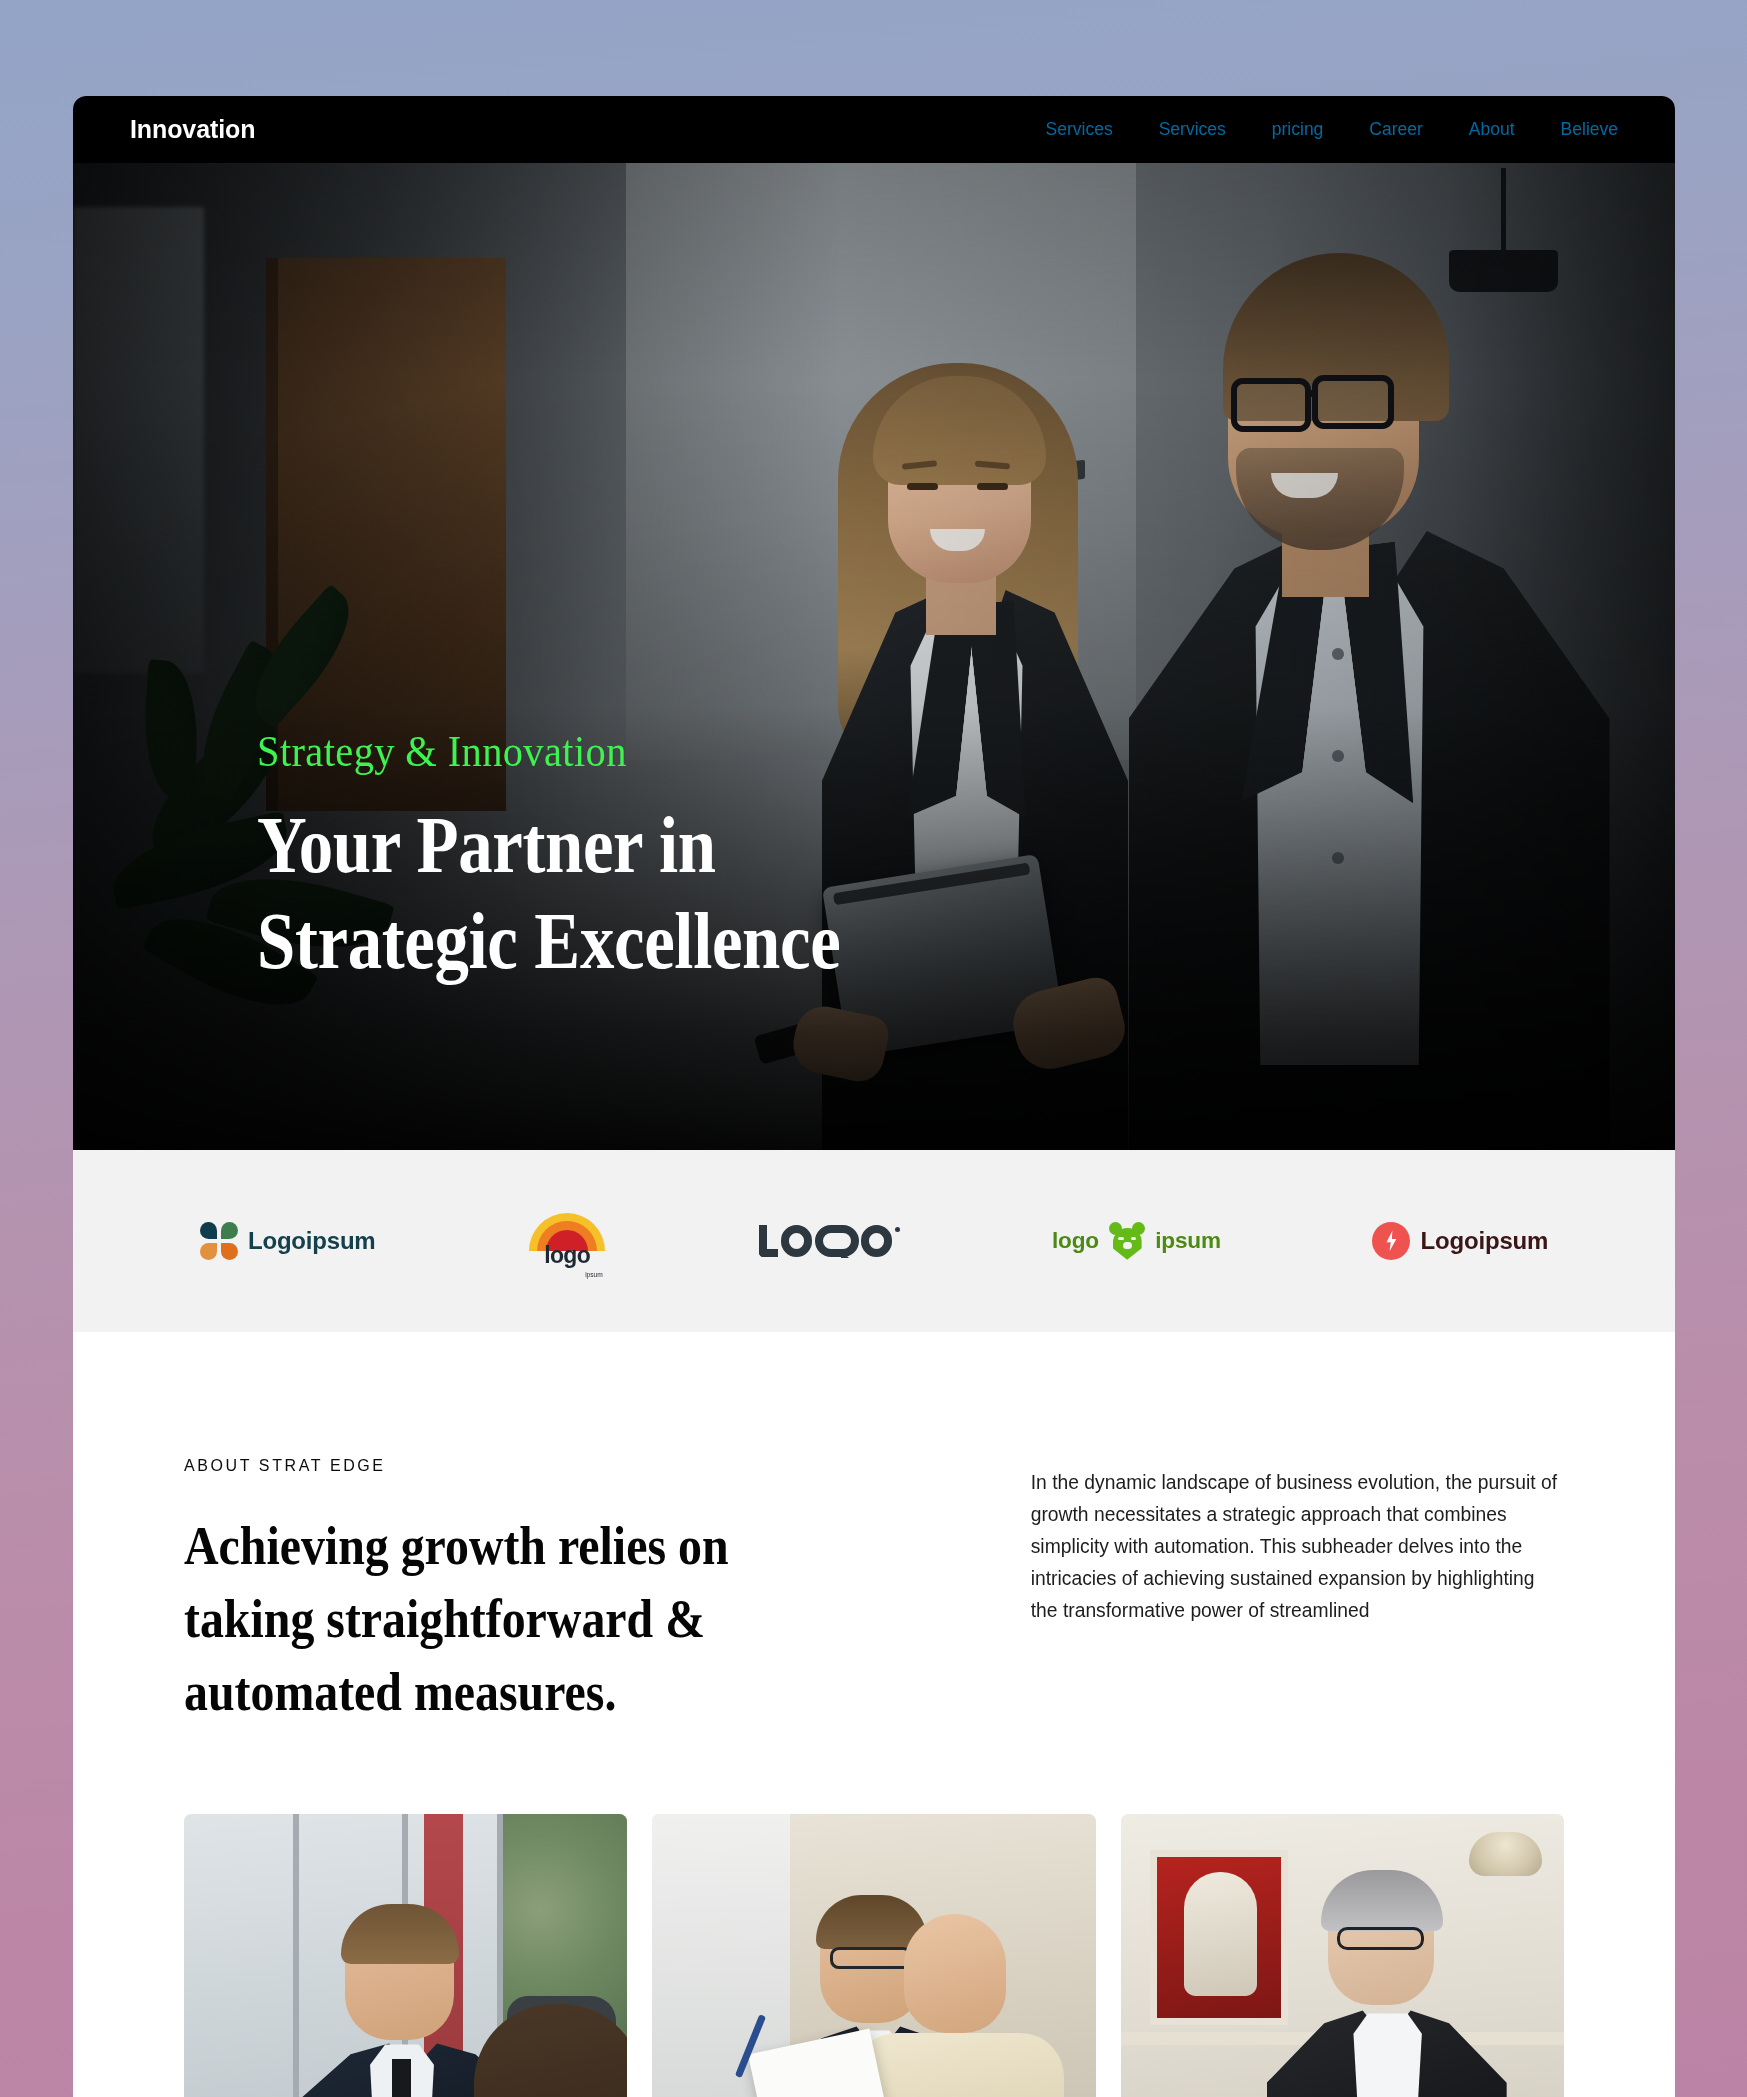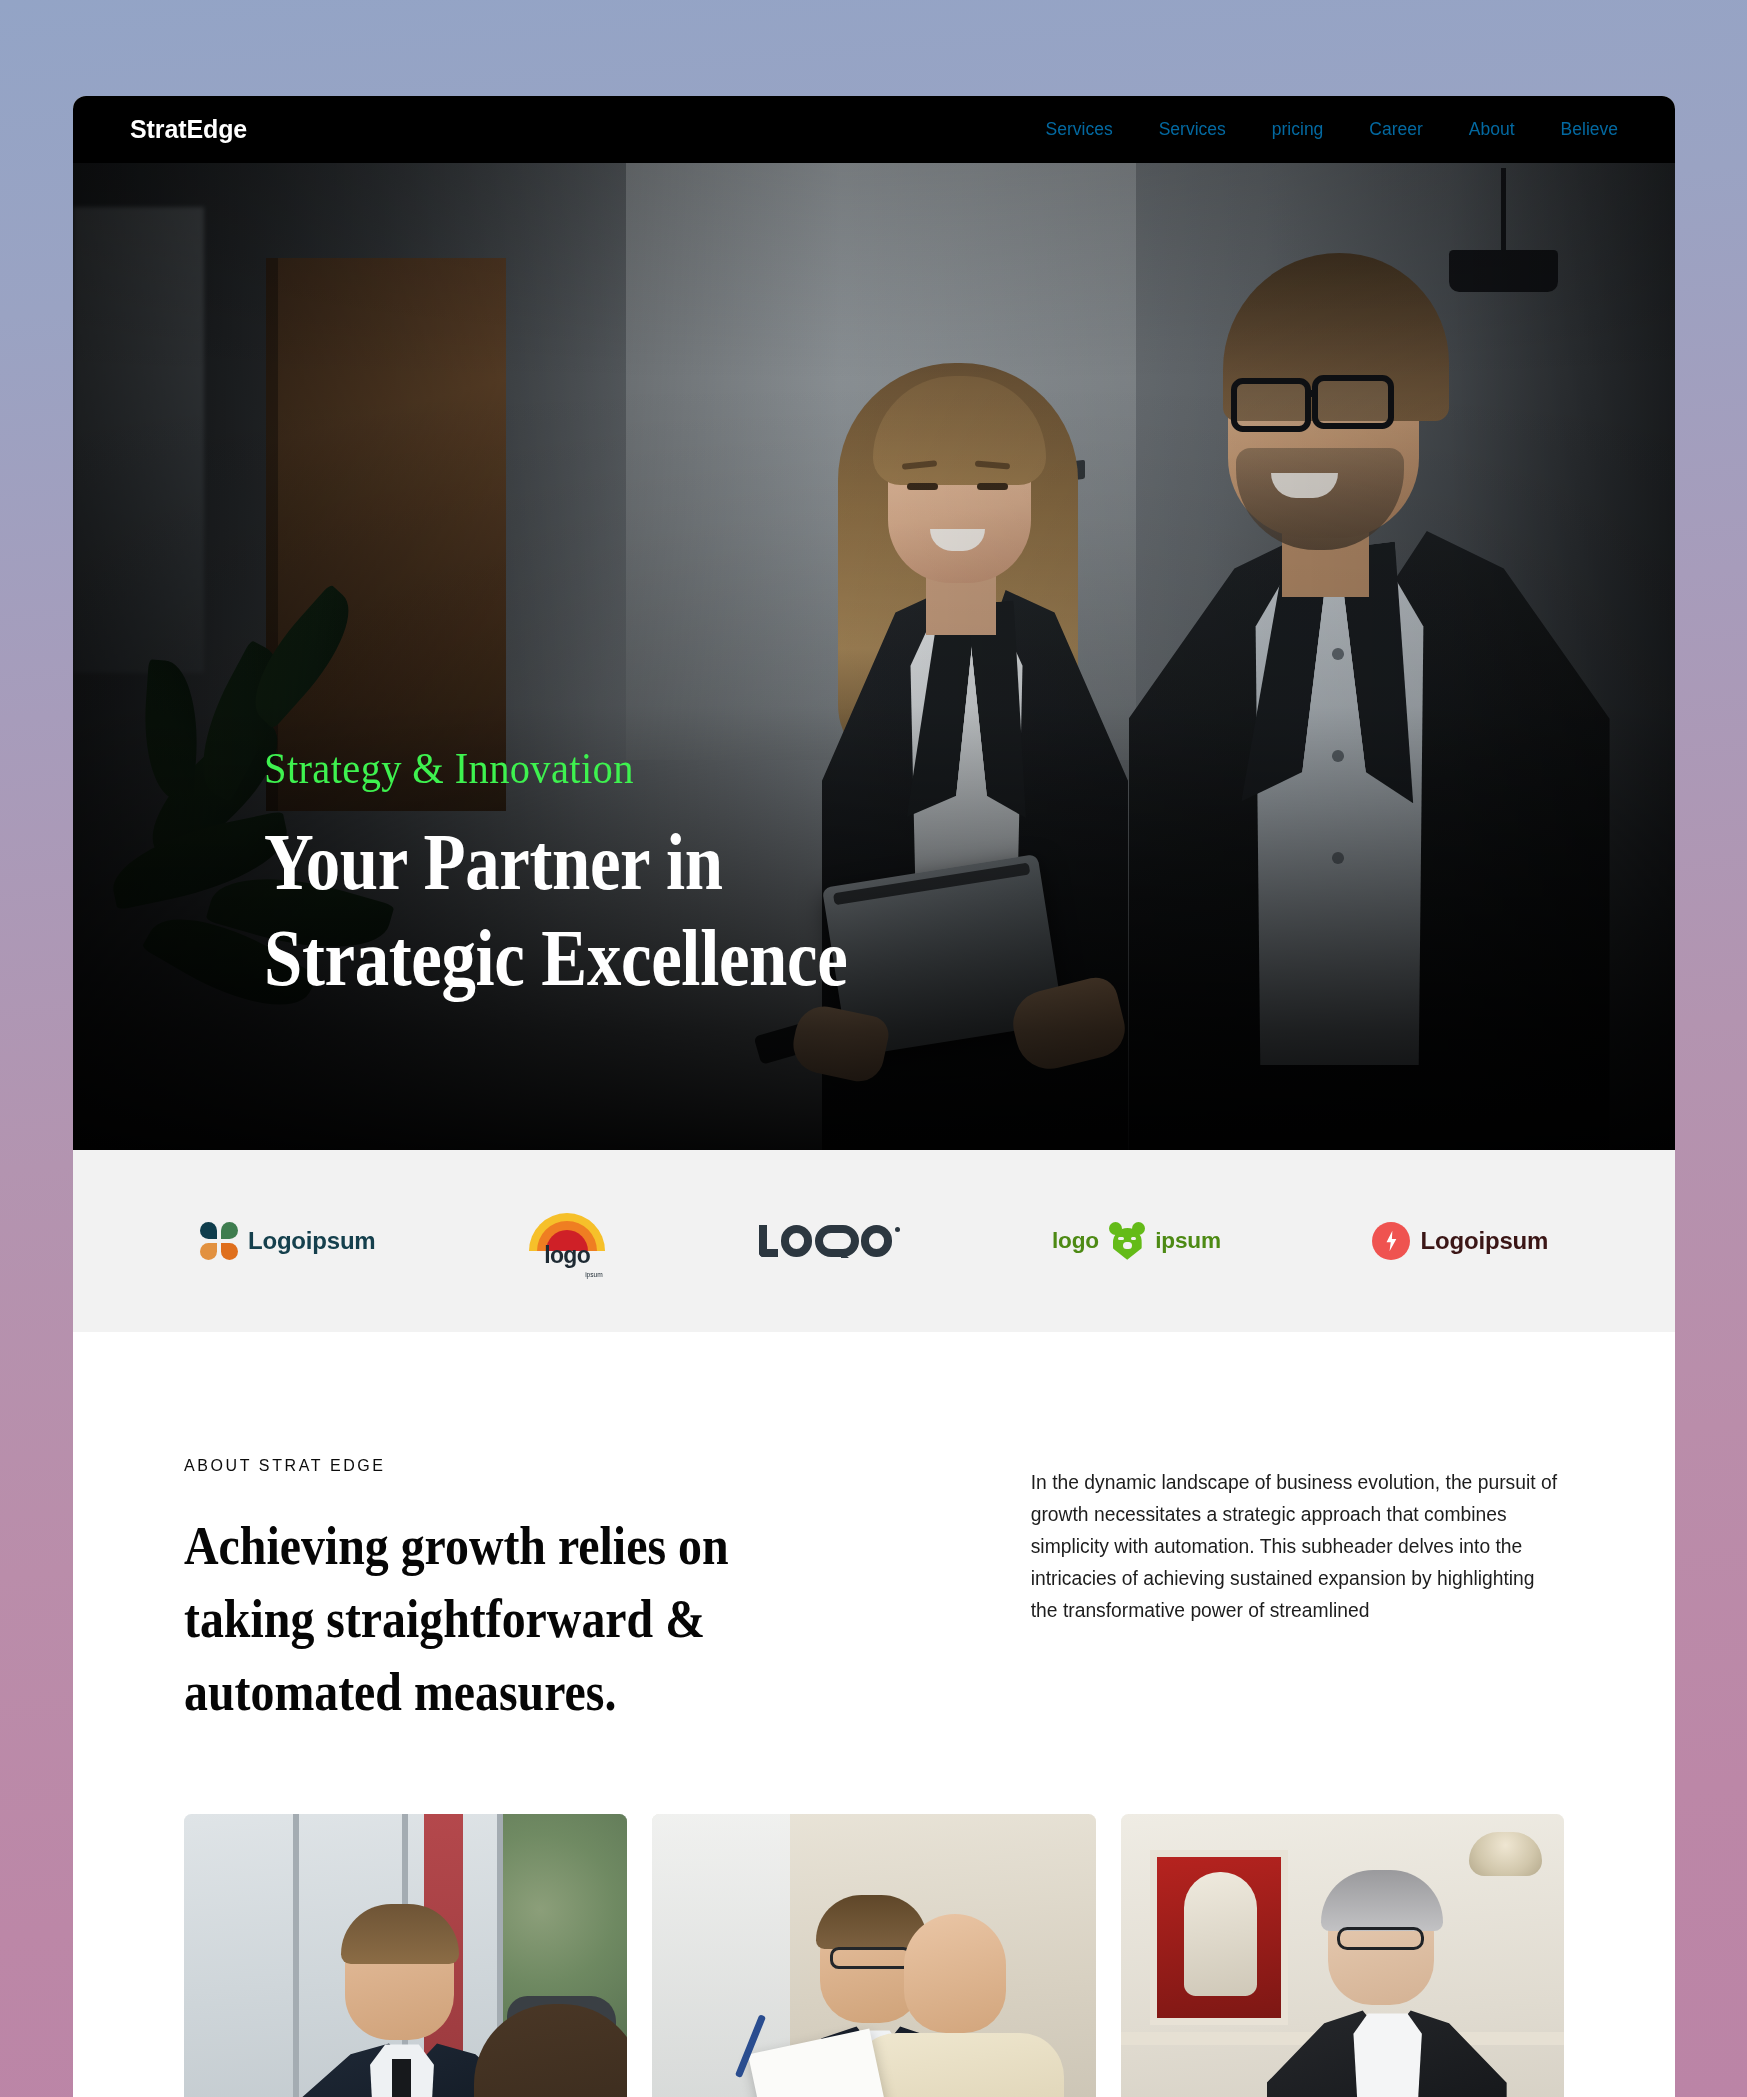--- a/index.html
+++ b/index.html
@@ -270,23 +270,22 @@
   .hero-vignette{
     position:absolute;inset:0;
     background:
       linear-gradient(180deg, rgba(0,0,0,.18) 0%, rgba(0,0,0,0) 22%, rgba(0,0,0,.10) 55%, rgba(0,0,0,.78) 88%, rgba(0,0,0,.95) 100%),
       linear-gradient(90deg, rgba(0,0,0,.74) 0%, rgba(0,0,0,.36) 26%, rgba(0,0,0,.04) 48%, rgba(0,0,0,.22) 86%, rgba(0,0,0,.52) 100%);
   }
 
   .hero-copy {
     position:absolute;
     left:184px;
-    bottom:144px;
+    bottom:161px;
     z-index:5;
-    margin-left:7px;
   }
   .hero-eyebrow {
     font-family:"Liberation Serif", serif;
     font-size:44px;
     color:#3ef24f;
     letter-spacing:0.4px;
     margin-bottom:20.4px;
     transform:scaleX(.92);
     transform-origin:left center;
   }
@@ -514,21 +513,21 @@
   .c-chand{position:absolute;right:22px;top:17.5px;width:73px;height:44px;
     background:radial-gradient(circle at 50% 30%, #f0e6cf 0%, #cbbf9f 60%, #a79a78 100%);
     border-radius:36px 36px 19px 19px;opacity:.8;}
 </style>
 </head>
 <body>
 
 <div class="page-card">
 
   <div class="navbar">
-    <div class="brand">StratEdge</div>
+    <div class="brand">Innovation</div>
     <nav class="nav-links">
       <a class="nav-link" href="#">Services</a>
       <a class="nav-link" href="#">Services</a>
       <a class="nav-link" href="#">pricing</a>
       <a class="nav-link" href="#">Career</a>
       <a class="nav-link" href="#">About</a>
       <a class="nav-link" href="#">Believe</a>
     </nav>
   </div>
 

